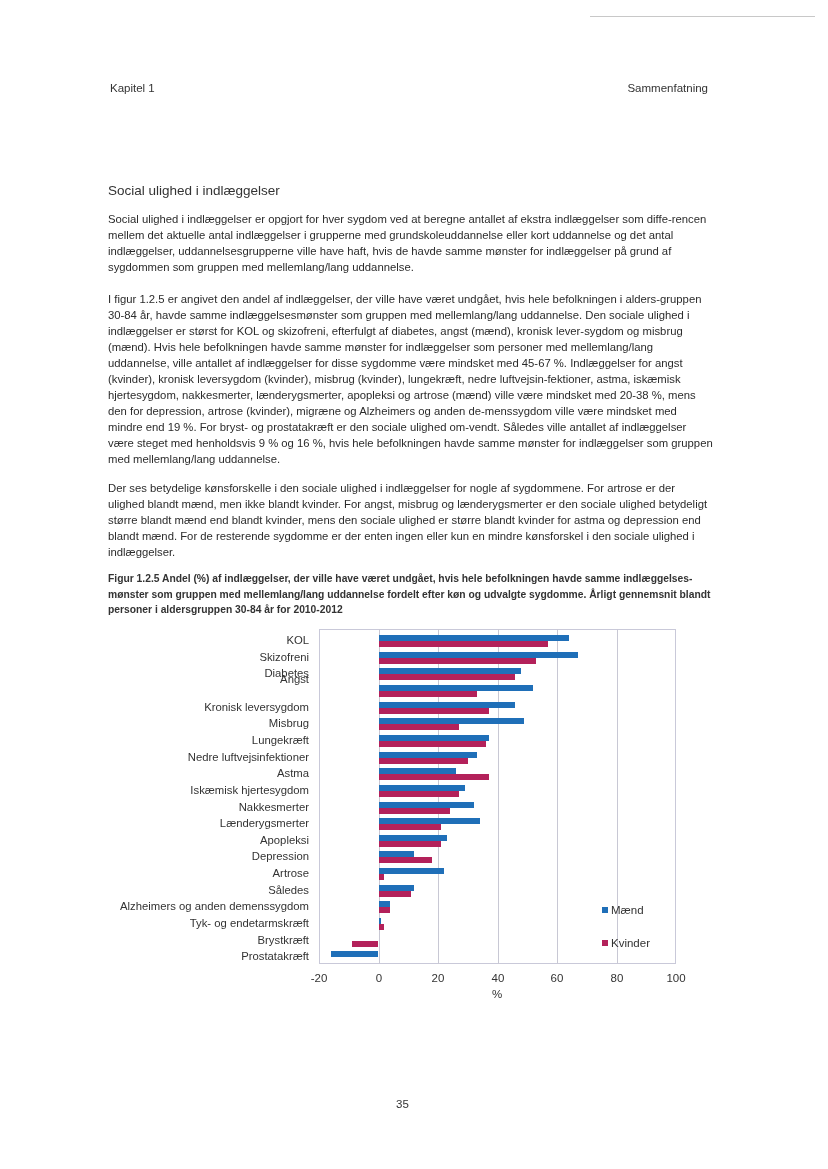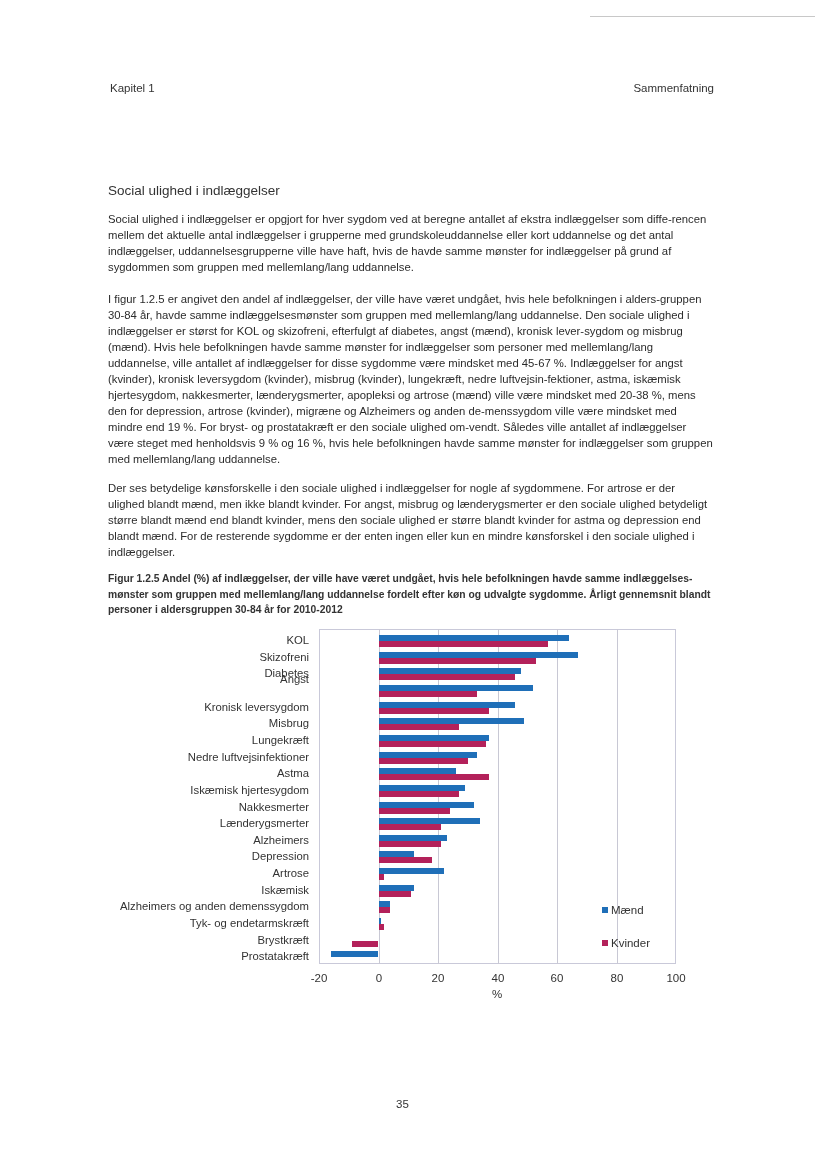--- a/index.html
+++ b/index.html
@@ -3,21 +3,21 @@
 <meta charset="utf-8">
 <style>
   html, body { margin: 0; padding: 0; }
   body {
     width: 828px; height: 1169px; background: #ffffff; position: relative;
     font-family: "Liberation Sans", sans-serif; color: #2a2a2a; overflow: hidden;
   }
   .top-rule { position: absolute; left: 590px; top: 16px; width: 225px; height: 1px; background: #c8c8c8; }
   .hdr { position: absolute; top: 82px; font-size: 11.5px; color: #333; }
   .hdr.left { left: 110px; }
-  .hdr.right { right: 114px; }
+  .hdr.right { right: 120px; }
   .section-title { position: absolute; left: 108px; top: 183px; font-size: 13.5px; font-weight: normal; color: #333; }
   .para { position: absolute; left: 108px; width: 606px; font-size: 11.3px; line-height: 16px; color: #2b2b2b; }
   .p1 { top: 211px; }
   .p2 { top: 291px; }
   .p3 { top: 480px; }
   .caption { position: absolute; left: 108px; top: 571px; width: 610px; font-size: 10.3px; line-height: 15.5px; font-weight: bold; color: #333; }
 
   .chart { position: absolute; left: 0; top: 0; width: 828px; height: 1169px; pointer-events: none; }
   .chart * { pointer-events: auto; }
   .plot-box { position: absolute; left: 319px; top: 629px; width: 357px; height: 335px; border: 1px solid #c9c9d9; box-sizing: border-box; }
@@ -92,30 +92,30 @@
       <div class="bar k" style="background: rgb(179, 33, 90); left: 378.5px; width: 110.075px; top: 774.2px;"></div>
       <div class="cat-label" style="top: 783.85px;">Iskæmisk hjertesygdom</div>
       <div class="bar m" style="background: rgb(31, 111, 184); left: 378.5px; width: 86.275px; top: 784.85px;"></div>
       <div class="bar k" style="background: rgb(179, 33, 90); left: 378.5px; width: 80.325px; top: 790.85px;"></div>
       <div class="cat-label" style="top: 800.5px;">Nakkesmerter</div>
       <div class="bar m" style="background: rgb(31, 111, 184); left: 378.5px; width: 95.2px; top: 801.5px;"></div>
       <div class="bar k" style="background: rgb(179, 33, 90); left: 378.5px; width: 71.4px; top: 807.5px;"></div>
       <div class="cat-label" style="top: 817.15px;">Lænderygsmerter</div>
       <div class="bar m" style="background: rgb(31, 111, 184); left: 378.5px; width: 101.15px; top: 818.15px;"></div>
       <div class="bar k" style="background: rgb(179, 33, 90); left: 378.5px; width: 62.475px; top: 824.15px;"></div>
-      <div class="cat-label" style="top: 833.8px;">Alzheimers</div>
+      <div class="cat-label" style="top: 833.8px;">Apopleksi</div>
       <div class="bar m" style="background: rgb(31, 111, 184); left: 378.5px; width: 68.425px; top: 834.8px;"></div>
       <div class="bar k" style="background: rgb(179, 33, 90); left: 378.5px; width: 62.475px; top: 840.8px;"></div>
       <div class="cat-label" style="top: 850.45px; text-align: right;">Depression</div>
       <div class="bar m" style="background: rgb(31, 111, 184); left: 378.5px; width: 35.7px; top: 851.45px;"></div>
       <div class="bar k" style="background: rgb(179, 33, 90); left: 378.5px; width: 53.55px; top: 857.45px;"></div>
       <div class="cat-label" style="top: 867.1px;">Artrose</div>
       <div class="bar m" style="background: rgb(31, 111, 184); left: 378.5px; width: 65.45px; top: 868.1px;"></div>
       <div class="bar k" style="background: rgb(179, 33, 90); left: 378.5px; width: 5.95px; top: 874.1px;"></div>
-      <div class="cat-label" style="top: 883.75px;">Iskæmisk</div>
+      <div class="cat-label" style="top: 883.75px;">Således</div>
       <div class="bar m" style="background: rgb(31, 111, 184); left: 378.5px; width: 35.7px; top: 884.75px;"></div>
       <div class="bar k" style="background: rgb(179, 33, 90); left: 378.5px; width: 32.725px; top: 890.75px;"></div>
       <div class="cat-label" style="top: 900.4px;">Alzheimers og anden demenssygdom</div>
       <div class="bar m" style="background: rgb(31, 111, 184); left: 378.5px; width: 11.9px; top: 901.4px;"></div>
       <div class="bar k" style="background: rgb(179, 33, 90); left: 378.5px; width: 11.9px; top: 907.4px;"></div>
       <div class="cat-label" style="top: 917.05px;">Tyk- og endetarmskræft</div>
       <div class="bar m" style="background: rgb(31, 111, 184); left: 378.5px; width: 2.975px; top: 918.05px;"></div>
       <div class="bar k" style="background: rgb(179, 33, 90); left: 378.5px; width: 5.95px; top: 924.05px;"></div>
       <div class="cat-label" style="top: 933.7px;">Brystkræft</div>
       <div class="bar k" style="background: rgb(179, 33, 90); left: 351.725px; width: 26.775px; top: 940.7px;"></div>

